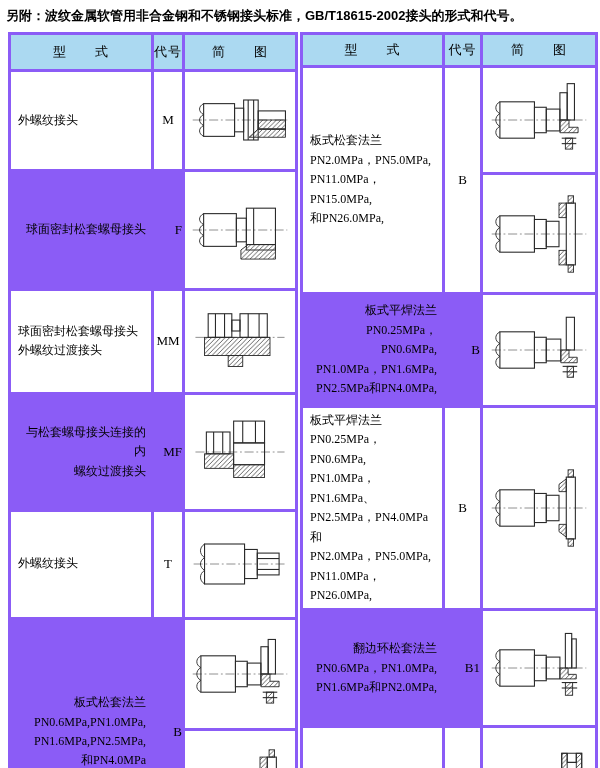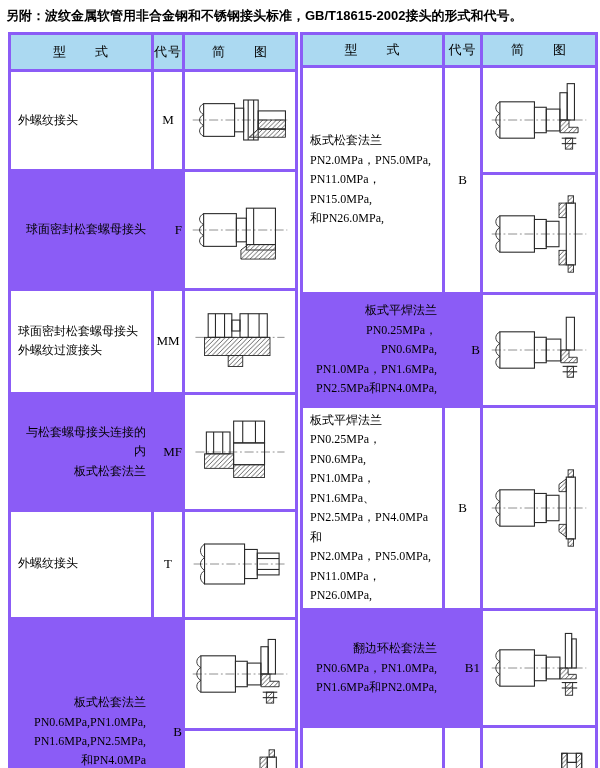--- a/index.html
+++ b/index.html
@@ -114,21 +114,21 @@
           <line class="ln" x1="64" y1="10" x2="64" y2="36"></line>
           <line class="ln" x1="76" y1="10" x2="76" y2="36"></line>
           <rect class="ht" x="16" y="36" width="72" height="20"></rect>
           <rect class="ht" x="42" y="56" width="16" height="12"></rect>
         </svg>
       </td>
     </tr>
 
     <tr style="height:104px">
       <td class="type hl">与松套螺母接头连接的内
-板式松套法兰</td>
+螺纹过渡接头</td>
       <td class="code hl">MF</td>
       <td class="diag">
         <svg class="dg" width="100" height="80" viewBox="0 0 110 80">
           <line class="cl" x1="6" y1="40" x2="104" y2="40"></line>
           <rect class="ln" x="18" y="18" width="26" height="24"></rect>
           <line class="ln" x1="26" y1="18" x2="26" y2="42"></line>
           <line class="ln" x1="36" y1="18" x2="36" y2="42"></line>
           <rect class="ln" x="48" y="6" width="34" height="24"></rect>
           <line class="ln" x1="58" y1="6" x2="58" y2="30"></line>
           <line class="ln" x1="72" y1="6" x2="72" y2="30"></line>

